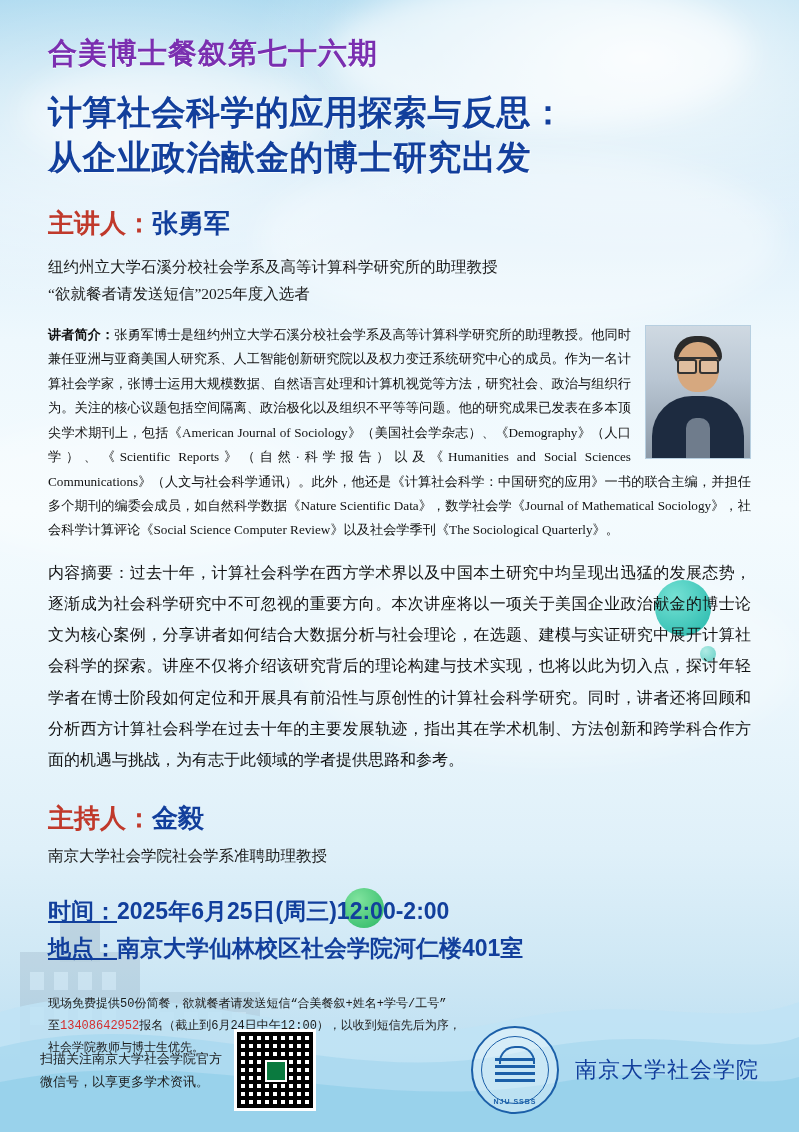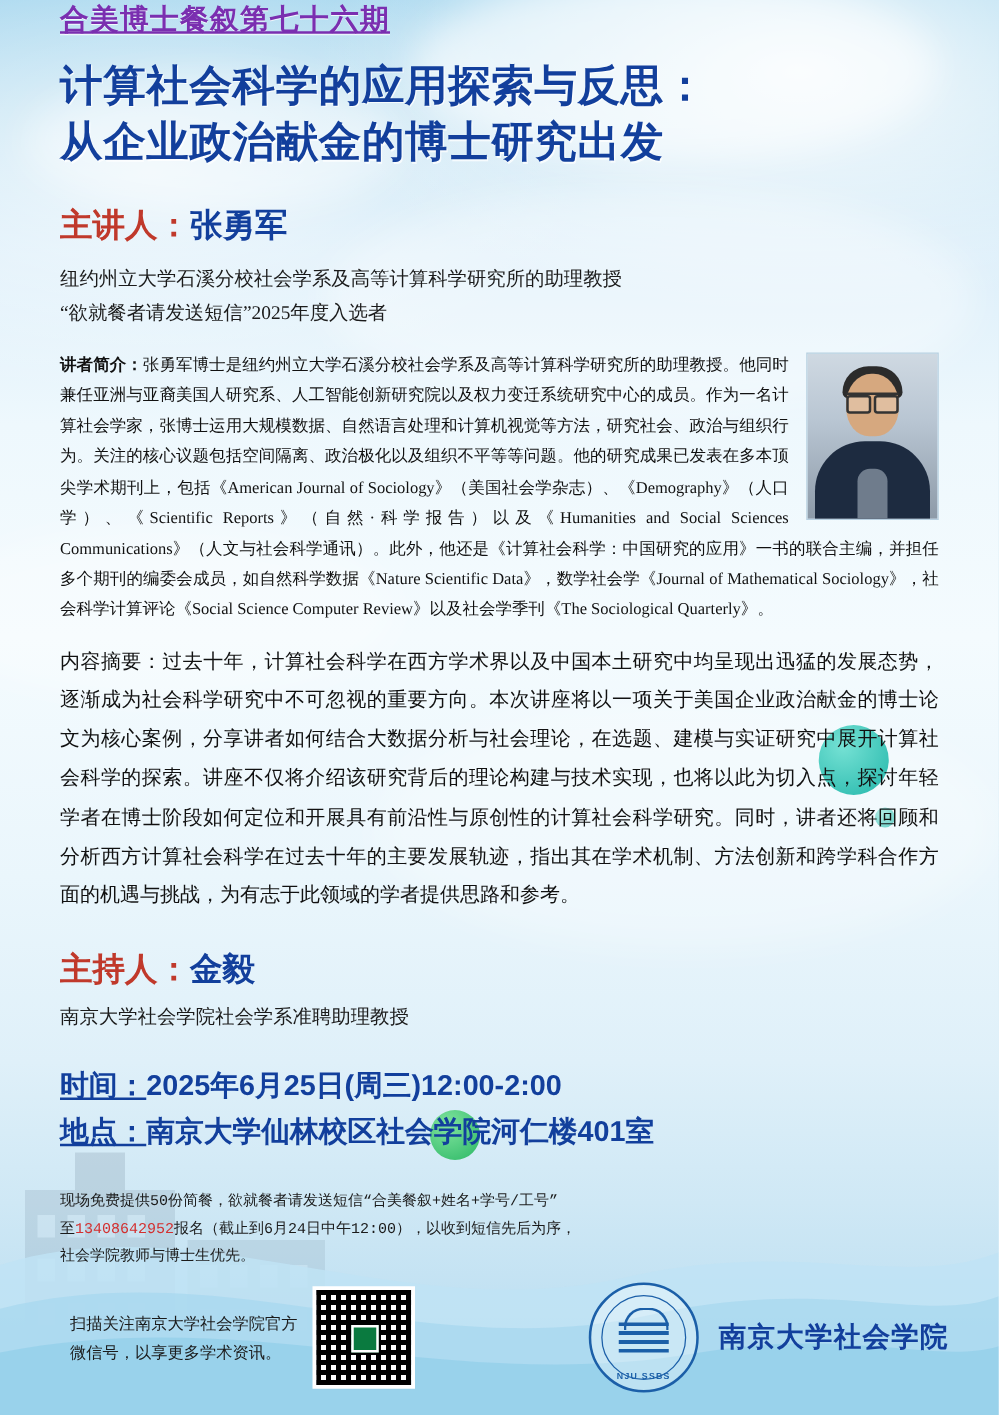--- a/index.html
+++ b/index.html
@@ -79,25 +79,25 @@
   }
 
   .content {
     position: relative;
     z-index: 5;
     padding: 0 48px;
   }
 
   .kicker {
     color: #7a2fb0;
-    font-size: 23px;
+    font-size: 29px;
     font-weight: bold;
     letter-spacing: 1px;
+    padding-top: 34px;
     text-shadow: 0 1px 0 rgba(255,255,255,0.8);
-    text-decoration: underline;
   }
   .title {
     color: #123f9c;
     font-size: 34px;
     font-weight: bold;
     line-height: 1.32;
     margin-top: 16px;
     text-shadow: 1px 1px 0 rgba(255,255,255,0.75);
     letter-spacing: 0.5px;
   }
@@ -220,21 +220,21 @@
     margin-top: 26px;
     font-size: 12px;
     line-height: 1.85;
     color: #1b1b1b;
     font-family: Liberation Mono, monospace;
   }
   .notice .phone { color: #d32f2f; }
 
   .footer {
     position: absolute;
-    left: 16px; right: 0; bottom: 18px;
+    left: 0; right: 0; bottom: 18px;
     z-index: 6;
     display: flex;
     align-items: center;
     padding: 0 40px;
     box-sizing: border-box;
   }
   .qr-note {
     font-size: 13px;
     color: #1b1b1b;
     line-height: 1.8;
@@ -300,21 +300,21 @@
     left: 0; right: 0; bottom: 7px;
     text-align: center;
     font-size: 7px;
     letter-spacing: 1px;
     color: #1b5fa8;
     font-weight: bold;
   }
   .org-name {
     font-size: 22px;
     color: #123f9c;
-    font-weight: bold;
+    font-weight: normal;
     letter-spacing: 1px;
   }
 </style>
 </head>
 <body>
 
 <div class="poster">
 
   <div class="cloud c1"></div>
   <div class="cloud c2"></div>

